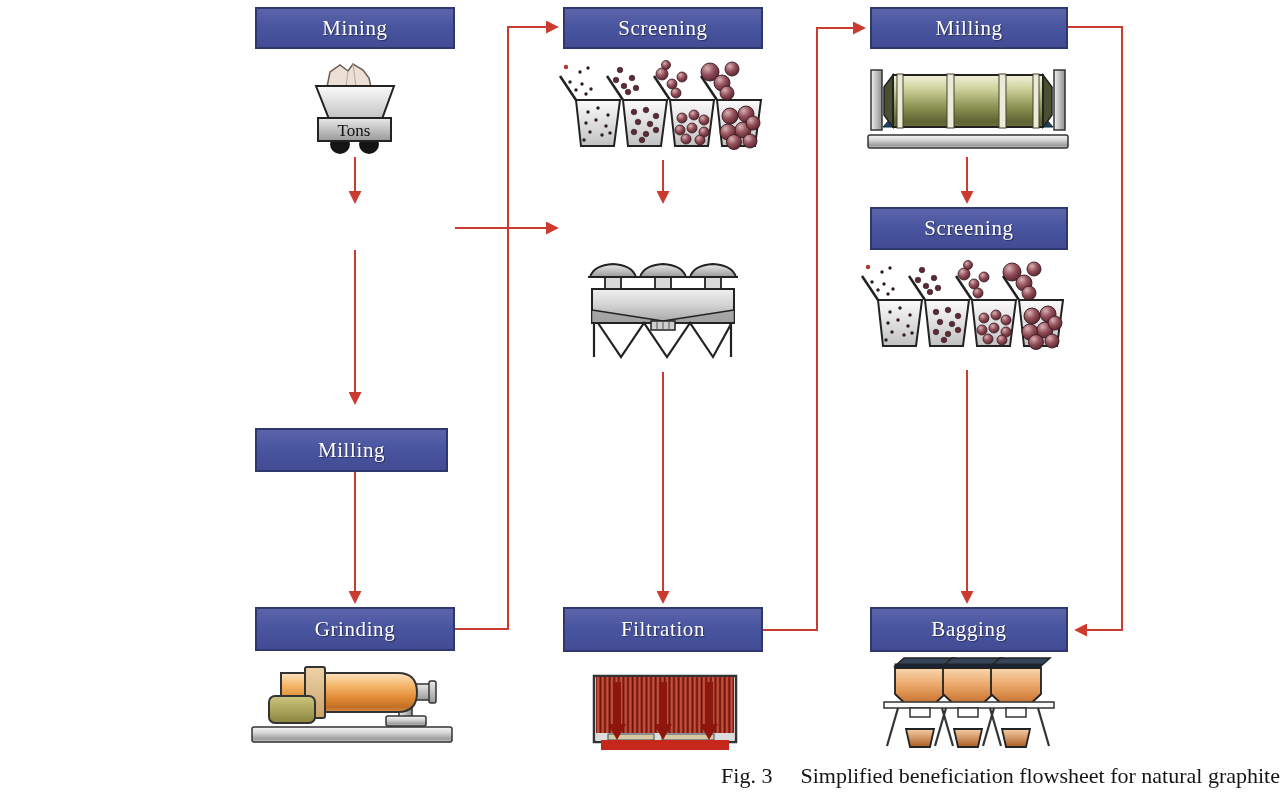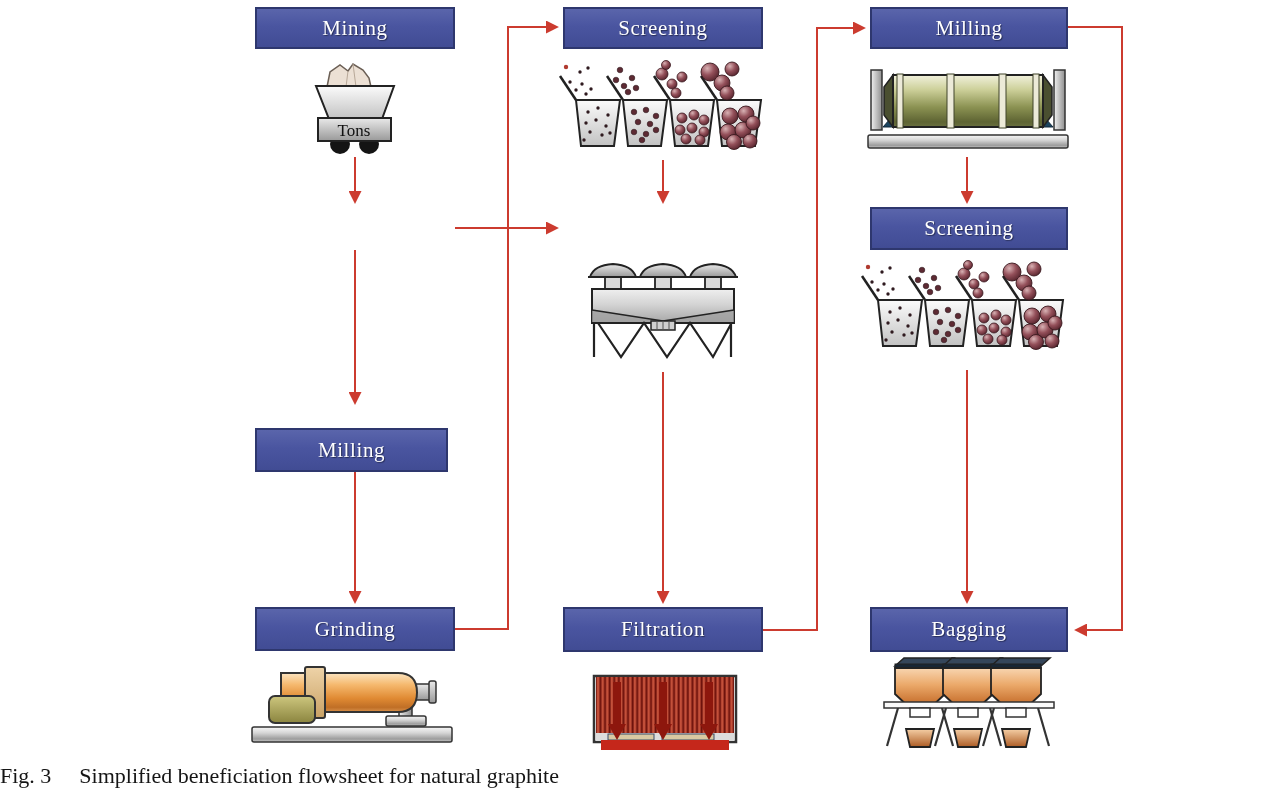--- a/index.html
+++ b/index.html
@@ -10,21 +10,21 @@
   .node{
     position:absolute;display:flex;align-items:center;justify-content:center;
     background:linear-gradient(180deg,#5a65ab 0%,#4a55a0 45%,#414c94 100%);
     border:2px solid #2e376e;box-sizing:border-box;
     color:#ffffff;font-size:21px;letter-spacing:.6px;
     text-shadow:1px 1px 1px rgba(0,0,0,.45);
     text-align:center;
   }
   .icon{position:absolute;}
   #caption{
-    position:absolute;left:0;top:763px;width:100%;text-align:left;
+    position:absolute;left:0;top:763px;width:100%;text-align:right;
     color:#151515;font-size:22px;
   }
   #caption .figlabel{margin-right:28px;}
   svg{display:block;}
 </style>
 </head>
 <body>
 
 <div id="stage">
 

